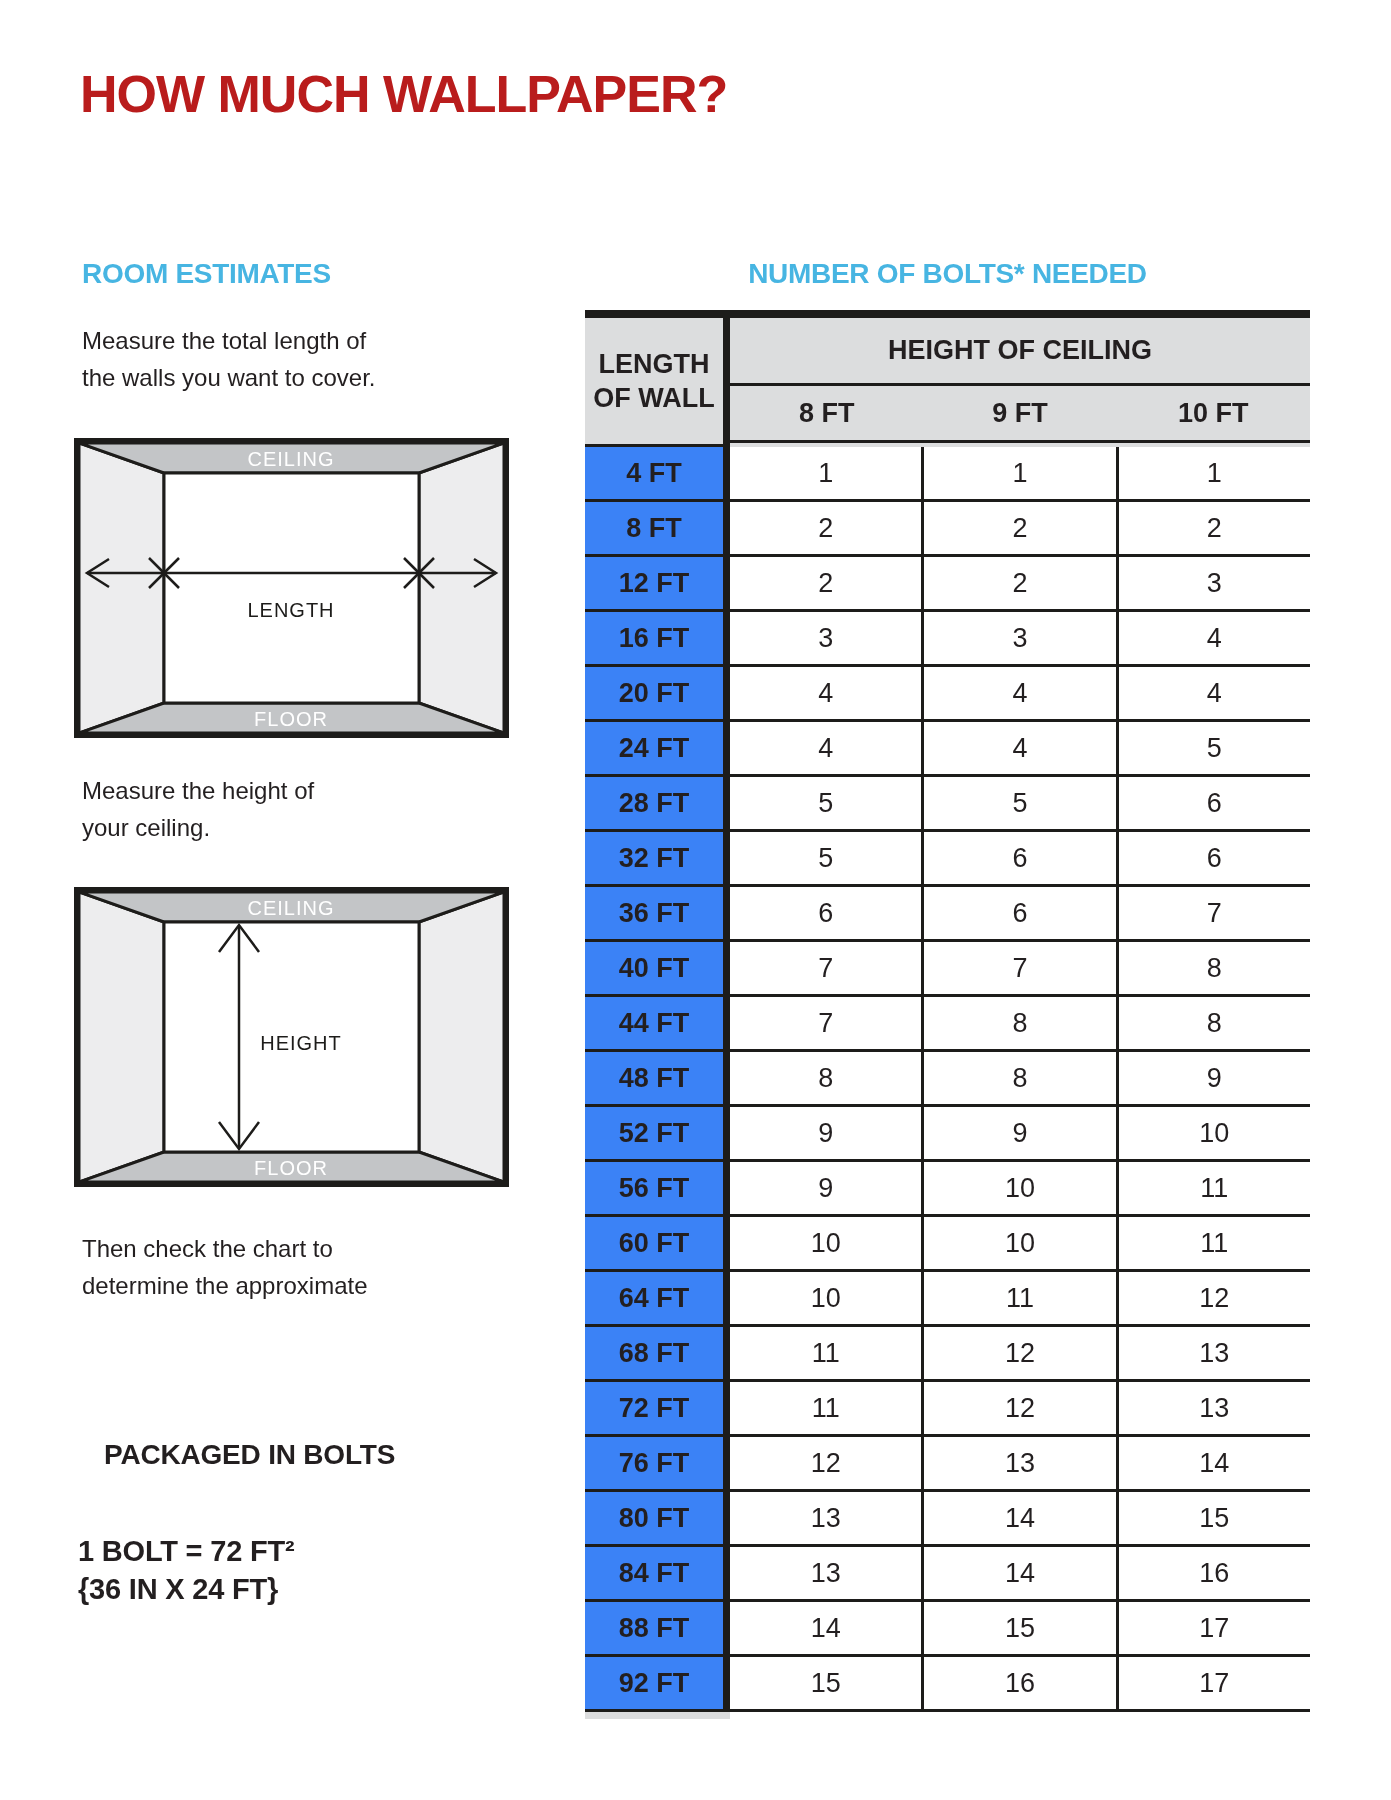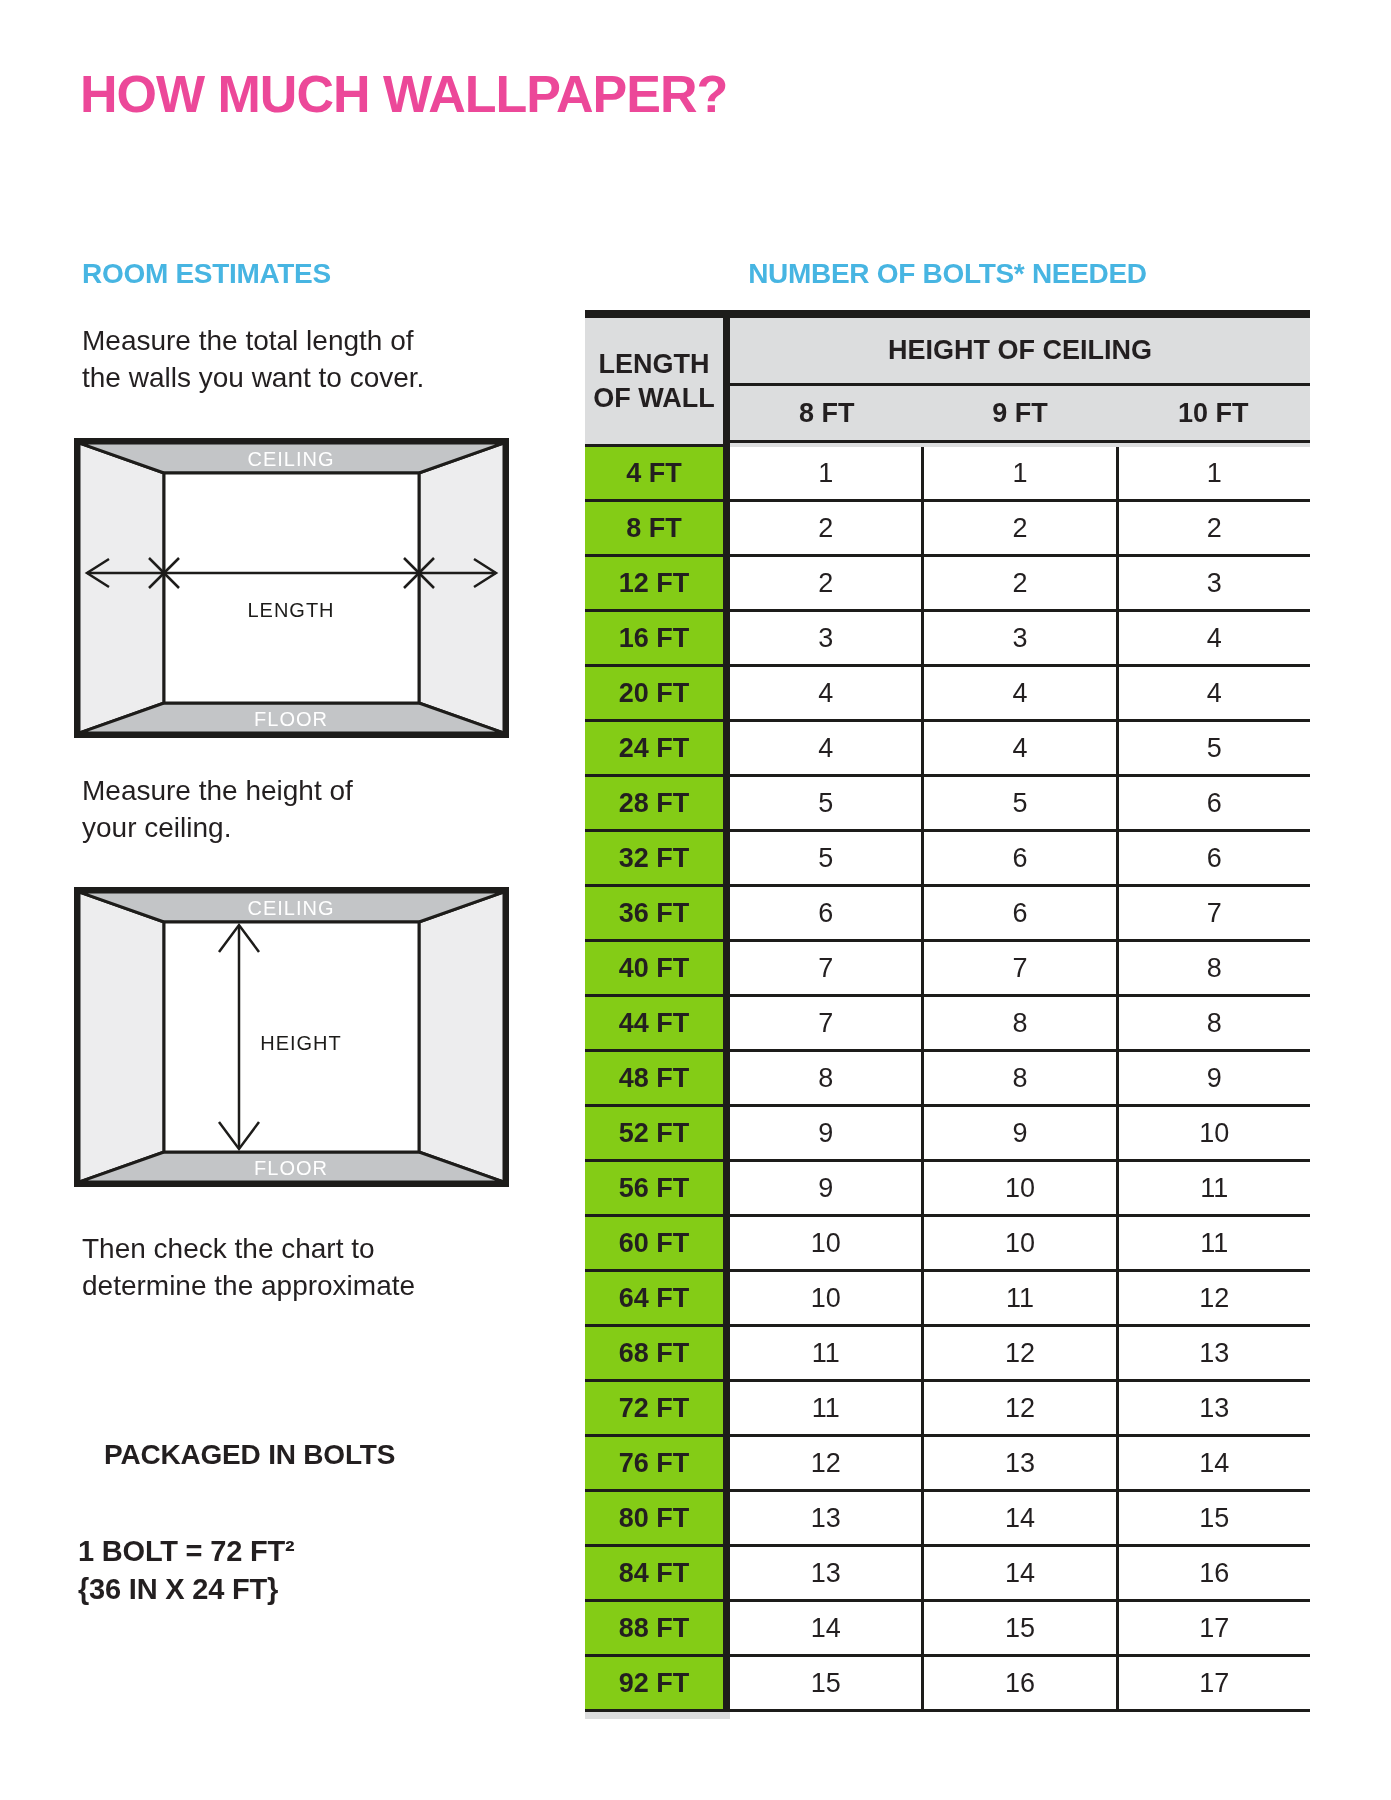--- a/index.html
+++ b/index.html
@@ -8,33 +8,33 @@
     position: relative;
     width: 1391px;
     height: 1800px;
     font-family: "Liberation Sans", sans-serif;
     color: #231f20;
   }
 
   .page-title {
     position: absolute; left: 80px; top: 64px;
     font-size: 52px; font-weight: bold; letter-spacing: -1px;
-    color: #ec4899; white-space: nowrap;
+    color: #b91c1c; white-space: nowrap;
   }
 
   .section-heading {
     position: absolute; font-size: 28px; font-weight: bold;
     color: #47b5e2; letter-spacing: -0.3px; white-space: nowrap;
   }
   #room-estimates-heading { left: 82px; top: 258px; }
   #bolts-heading { left: 585px; top: 258px; width: 725px; text-align: center; }
 
   .para {
     position: absolute; left: 82px;
-    font-size: 28px; line-height: 37px; color: #231f20;
+    font-size: 24px; line-height: 37px; color: #231f20;
   }
   #para-length { top: 322px; }
   #para-height { top: 772px; }
   #para-chart  { top: 1230px; }
 
   .footnote {
     position: absolute; left: 78px; top: 1437px;
     font-size: 28px; line-height: 35px; font-weight: bold; letter-spacing: -0.2px;
   }
   .footnote .indent { padding-left: 26px; }
@@ -72,21 +72,21 @@
     font-size: 27px; font-weight: bold;
   }
   .th-cols { height: 57px; display: flex; border-bottom: 3px solid #1d1c1a; }
   .th-col {
     flex: 1; display: flex; align-items: center; justify-content: center;
     font-size: 27px; font-weight: bold;
   }
 
   .trow { display: flex; height: 55px; }
   .td-label {
-    width: 145px; background: #84cc16;
+    width: 145px; background: #3b82f6;
     border-right: 7px solid #1d1c1a; border-bottom: 3px solid #1d1c1a;
     display: flex; align-items: center; justify-content: center;
     font-size: 27px; font-weight: bold;
   }
   .td-val {
     flex: 1; background: #ffffff;
     border-right: 3px solid #1d1c1a; border-bottom: 3px solid #1d1c1a;
     display: flex; align-items: center; justify-content: center;
     font-size: 27px;
   }

